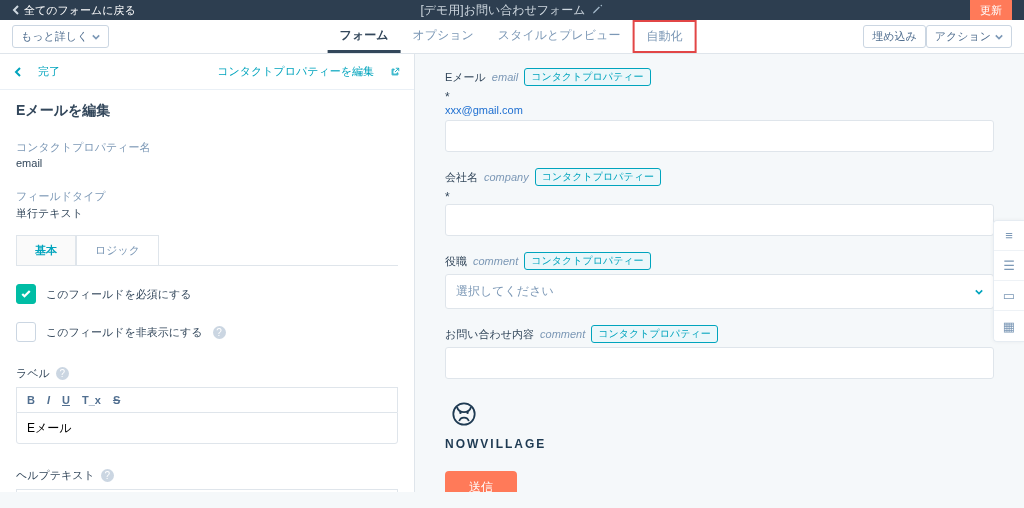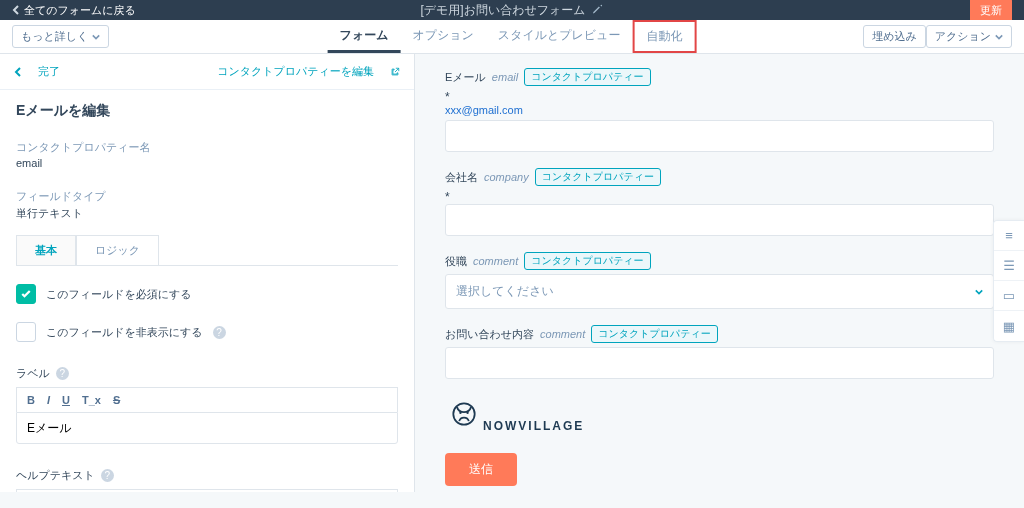--- a/index.html
+++ b/index.html
@@ -44,21 +44,21 @@
   .form-row{margin-bottom:16px}
   .form-caption{font-size:11px;color:#33475b;display:flex;align-items:center;gap:6px;margin-bottom:4px}
   .jp{color:#33475b}
   .en{font-style:italic;color:#7c98b6;font-size:11px}
   .badge{border:1px solid #00a4bd;color:#00a4bd;font-size:10px;padding:1px 6px;border-radius:3px;background:#ebf7fa}
   .req{color:#33475b}
   .example{color:#1e6fd1;font-size:11px;margin-bottom:4px}
   .form-input{width:100%;border:1px solid #dfe5eb;background:#fff;padding:8px 10px;border-radius:3px;font-size:12px}
   .select-like{display:flex;justify-content:space-between;align-items:center;color:#7c98b6}
   .caret-down svg{width:8px;height:8px;stroke:#00a4bd;stroke-width:2;fill:none}
-  .logo-wrap{display:flex;flex-direction:row;align-items:flex-end;margin:14px 0 0 0}
+  .logo-wrap{display:flex;flex-direction:column;align-items:flex-start;margin:14px 0 0 0}
   .logo-wrap svg{width:38px;height:38px;fill:#1e3a52}
   .logo-txt{color:#1e3a52;letter-spacing:2px;font-size:12px;margin-top:4px;font-weight:700}
   .cta{background:#ff7a59;color:#fff;border:none;border-radius:4px;padding:8px 24px;font-size:12px;margin-top:20px;cursor:pointer}
   
   .floater{position:fixed;right:0;top:220px;background:#fff;border:1px solid #e6ecf2;border-right:none;border-radius:4px 0 0 4px;box-shadow:0 0 4px rgba(0,0,0,.05);display:flex;flex-direction:column}
   .floater div{width:30px;height:30px;display:flex;align-items:center;justify-content:center;color:#7c98b6;border-bottom:1px solid #eef2f6;cursor:pointer;font-size:13px}
   .floater div:last-child{border-bottom:none}
 </style>
 </head>
 <body>

